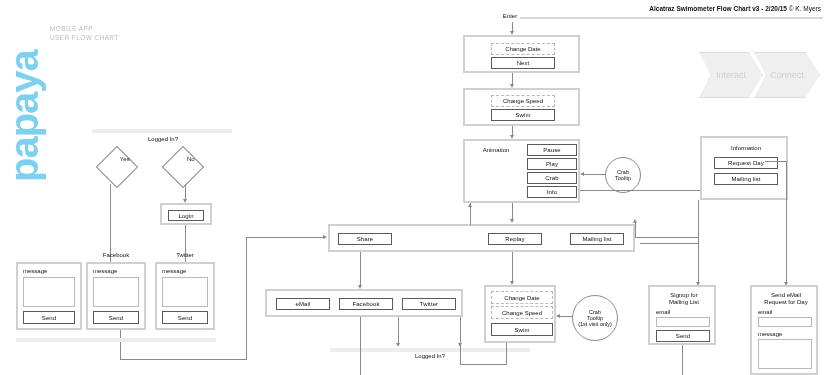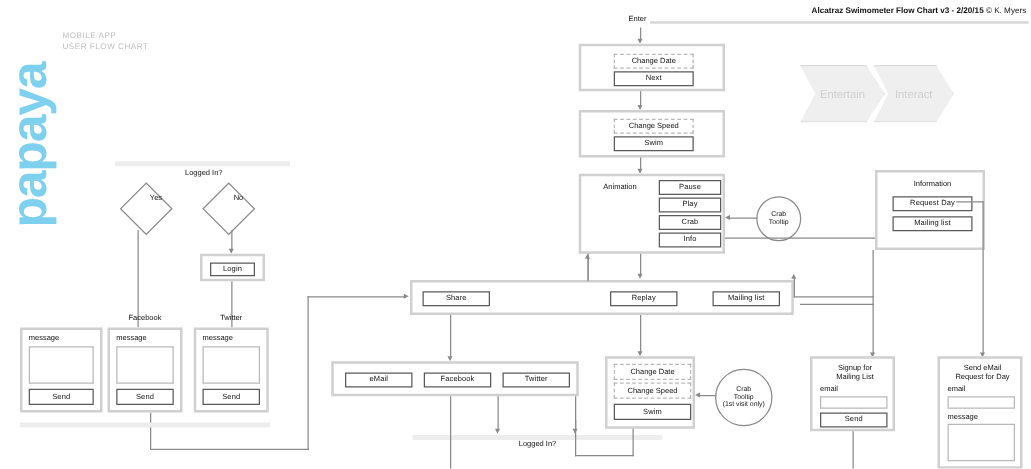--- a/index.html
+++ b/index.html
@@ -142,25 +142,25 @@
 
   <div id="logo">papaya</div>
   <div id="sub1">MOBILE APP</div>
   <div id="sub2">USER FLOW CHART</div>
   <div id="credit">
     <span>Alcatraz Swimometer Flow Chart v3 - 2/20/15</span>
     <span class="sym">© K. Myers</span>
   </div>
   <div id="hdrline"></div>
 
-  <div class="chev" style="left:640px;top:52px;width:66px;">
-    <span>Entertain</span>
-  </div>
   <div class="chev" style="left:699px;top:52px;width:62px;">
     <span>Interact</span>
+  </div>
+  <div class="chev" style="left:754px;top:52px;width:64px;">
+    <span>Connect</span>
   </div>
 
   <div class="abs lbl" style="left:490px;top:13px;width:40px;">Enter</div>
   <div class="abs ln vln" style="left:512px;top:22px;height:10px;"></div>
   <div class="abs ar ar-d" style="left:510px;top:31px;"></div>
 
   <div class="abs grp" style="left:463px;top:35px;width:117px;height:38px;">
     <div class="abs dash ctr" style="left:26px;top:6px;width:64px;height:12px;">Change Date</div>
     <div class="abs btn ctr" style="left:26px;top:20px;width:64px;height:12px;">Next</div>
   </div>

